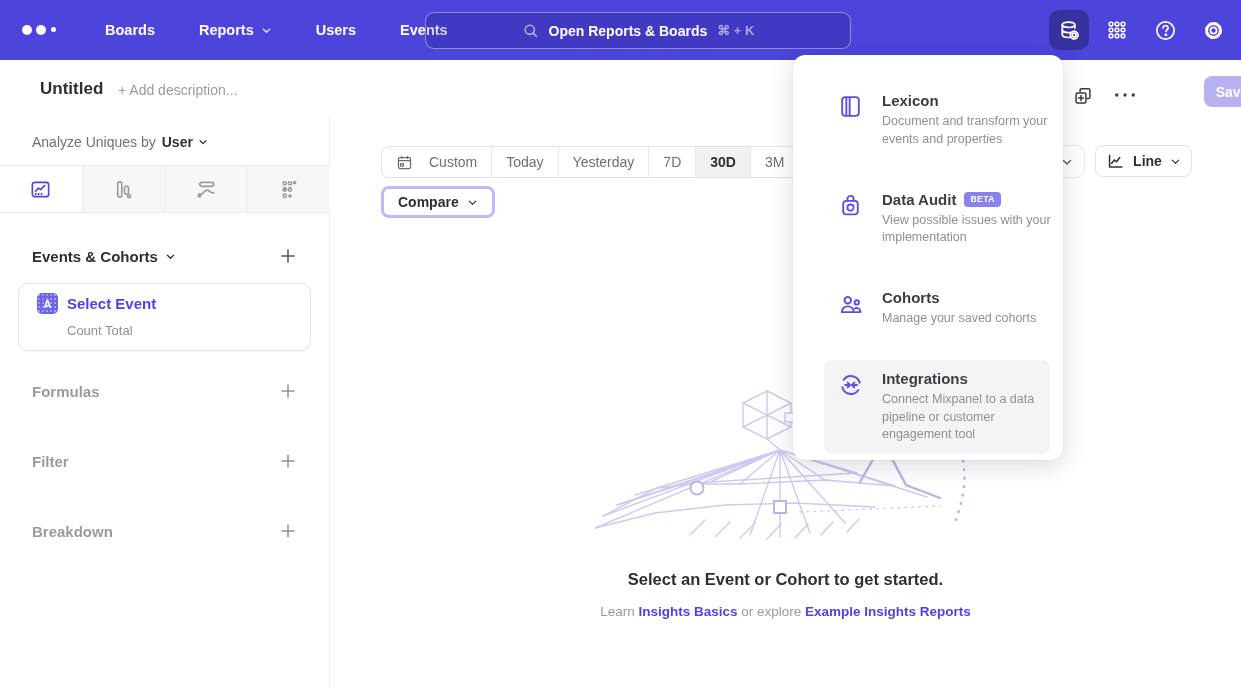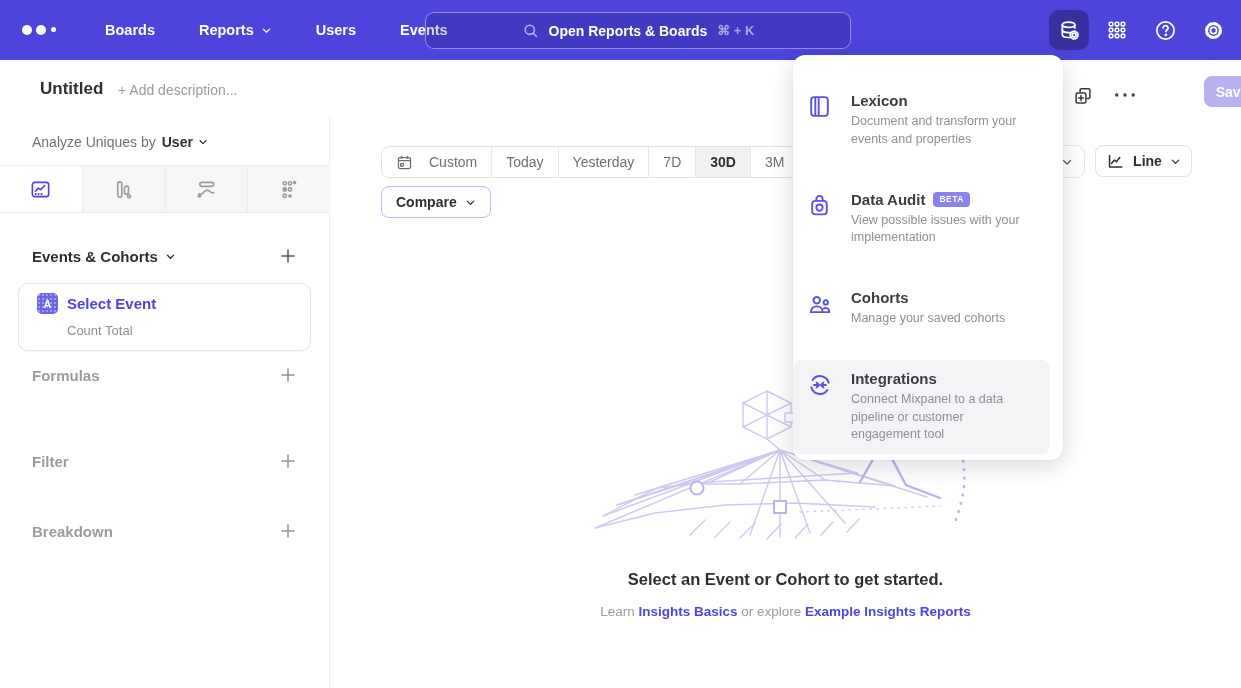--- a/index.html
+++ b/index.html
@@ -72,40 +72,40 @@
   .ev-metric { position:absolute; left:48px; top:39px; font-size:13px; color:#8f8f96; }
 
   
   .seg-control { position:absolute; left:381px; top:146px; height:32px; display:flex; align-items:stretch;
     background:#fff; border:1px solid #e2e2e4; border-radius:8px; overflow:hidden; z-index:1; }
   .seg { display:flex; align-items:center; gap:16px; padding:0 14px; font-size:14px; color:#6e6e78;
     border-left:1px solid #e9e9eb; cursor:pointer; white-space:nowrap; }
   .seg:first-child { border-left:none; }
   .seg.selected { background:#f1f1f2; color:#2f2f33; font-weight:700; }
   .compare-btn { position:absolute; left:381px; top:186px; height:32px; padding:0 14px;
-    background:#fff; border:1px solid #c4b5fd; border-radius:8px; display:flex; align-items:center; gap:8px;
+    background:#fff; border:3px solid #c4b5fd; border-radius:8px; display:flex; align-items:center; gap:8px;
     font-size:14px; font-weight:600; color:#2f2f33; cursor:pointer; z-index:1; }
   .hidden-dd { position:absolute; left:1000px; top:145px; width:85px; height:33px; background:#fff;
     border:1px solid #e7e7e9; border-radius:9px; display:flex; align-items:center; justify-content:flex-end;
     padding-right:11px; color:#55555c; z-index:1; cursor:pointer; }
   .charttype-btn { position:absolute; left:1095px; top:145px; width:97px; height:32px; background:#fff;
     border:1px solid #e2e2e4; border-radius:8px; display:flex; align-items:center; justify-content:center; gap:8px;
     font-size:14px; font-weight:600; color:#2f2f33; cursor:pointer; z-index:1; }
 
   .wireframe { position:absolute; left:595px; top:385px; z-index:0; }
 
   .empty-state { position:absolute; left:330px; top:570px; width:911px; text-align:center; z-index:1; }
   .es-title { font-size:16.5px; font-weight:700; color:#2f2f33; }
   .es-sub { margin-top:15px; font-size:13.5px; color:#9a9aa0; }
   .es-link { color:#4F44E0; font-weight:700; cursor:pointer; }
 
   
   .menu-panel { position:absolute; left:793px; top:55px; width:270px; height:405px; background:#fff;
     border-radius:12px; box-shadow:0 6px 24px rgba(30,30,60,0.16), 0 0 1px rgba(30,30,60,0.2);
-    z-index:10; padding:27px 13px 13px 0; }
+    z-index:10; padding:27px 13px 13px 31px; }
   .menu-item { display:flex; gap:18px; padding:10px 14px; border-radius:8px; cursor:pointer; }
   .menu-item.highlighted { background:#f4f4f6; }
   .mi-icon { flex:0 0 26px; color:#5a50e2; padding-top:2px; }
   .mi-title { font-size:15px; font-weight:700; color:#3c3c44; display:flex; align-items:center; gap:8px; }
   .mi-desc { margin-top:4px; font-size:12.5px; line-height:1.42; color:#8f8f96; width:176px; }
   .beta-badge { background:#8A83EE; color:#fff; font-size:8.5px; font-weight:700; letter-spacing:.5px;
     padding:2.5px 6px; border-radius:4px; }
   .mi-gap { height:22px; }
 </style>
 </head>
@@ -263,21 +263,21 @@
         </svg>
     </span>
   </div>
 
   <div class="event-card">
     <div class="ev-badge">A</div>
     <div class="ev-name">Select Event</div>
     <div class="ev-metric">Count Total</div>
   </div>
 
-  <div class="sb-section" style="top:250px;">
+  <div class="sb-section" style="top:266px;">
     <span class="sb-dim">Formulas</span>
     <span class="plus-btn">
       <svg width="18" height="18" viewBox="0 0 24 24" fill="none" stroke="#8f8f96" stroke-width="2" stroke-linecap="round">
           <path d="M12 4v16M4 12h16"></path>
         </svg>
     </span>
   </div>
   <div class="sb-section" style="top:336px;">
     <span class="sb-dim">Filter</span>
     <span class="plus-btn">

